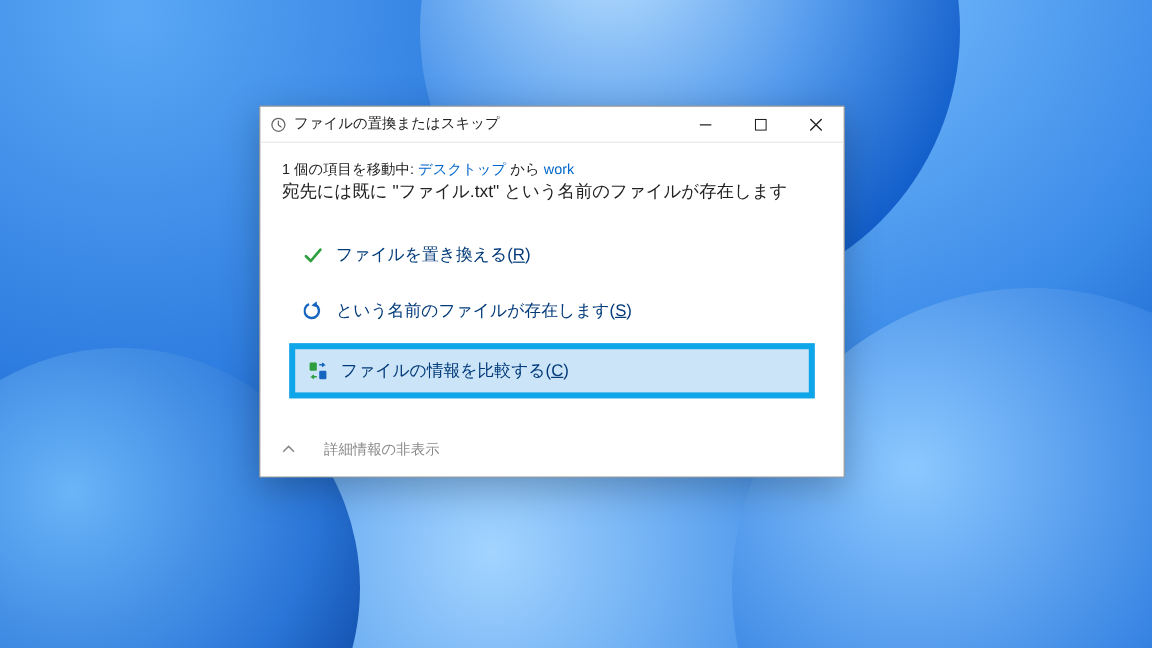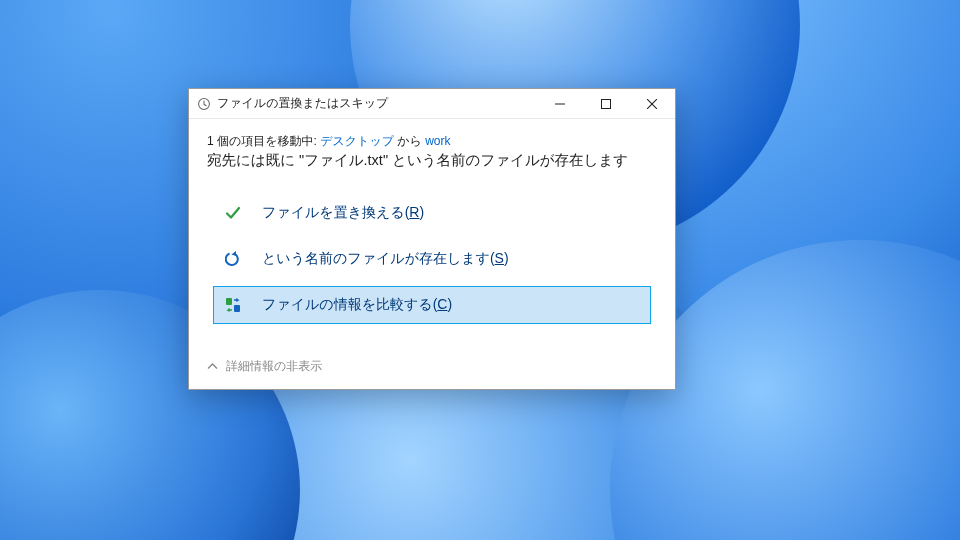--- a/index.html
+++ b/index.html
@@ -27,21 +27,21 @@
     }
     .p1 { width: 900px; height: 900px; left: -250px; top: -350px; background: radial-gradient(circle at 40% 40%, #5aa8f5 0%, #2e7de0 40%, #0a4db5 70%); }
     .p2 { width: 700px; height: 700px; right: -200px; top: -250px; background: radial-gradient(circle at 30% 30%, #7fc2ff 0%, #3a8ae8 50%, #0c56c0 80%); }
     .p3 { width: 600px; height: 600px; left: 200px; top: 250px; background: radial-gradient(circle at 35% 35%, #a3d4ff 0%, #4a95ea 45%, #0d5ac8 80%); }
     .p4 { width: 500px; height: 500px; right: -150px; bottom: -200px; background: radial-gradient(circle at 30% 30%, #8cc8ff 0%, #3582e2 50%, #0a4db5 80%); }
     .p5 { width: 400px; height: 400px; left: -100px; bottom: -150px; background: radial-gradient(circle at 40% 30%, #6ab4f8 0%, #2a76d8 55%, #083f9a 85%); }
     .p6 { width: 450px; height: 450px; left: 350px; top: -200px; background: radial-gradient(circle at 35% 35%, #bae0ff 0%, #5299ec 45%, #0d5ac8 80%); }
 
     .dialog {
       position: absolute;
-      left: 188px;
+      left: 216px;
       top: 88px;
       width: 488px;
       background: #ffffff;
       border: 1px solid #9a9a9a;
       box-shadow: 0 8px 30px rgba(0,0,0,0.25);
       border-radius: 1px;
     }
     .titlebar {
       height: 30px;
       display: flex;
@@ -90,46 +90,46 @@
       margin-bottom: 24px;
       line-height: 1.4;
     }
     .options {
       margin-left: 6px;
       margin-right: 6px;
     }
     .option {
       display: flex;
       align-items: center;
-      gap: 20px;
+      gap: 10px;
       padding: 9px 10px;
       margin-bottom: 8px;
       border: 1px solid transparent;
       cursor: default;
     }
     .option.selected {
       background: #cce4f7;
-      border: 1px solid #0ea5e9;
+      border: 5px solid #0ea5e9;
     }
     .option-icon {
       width: 18px;
       display: flex;
       justify-content: center;
     }
     .option-text {
       font-size: 14px;
       color: #003a7a;
     }
     .option .udl { text-decoration: underline; }
 
     .footer {
       padding: 10px 18px 14px 18px;
       display: flex;
       align-items: center;
-      gap: 8px;
+      gap: 24px;
       font-size: 12px;
       color: #888;
     }
     .chev {
       display: flex;
       align-items: center;
     }
   </style>
 </head>
 <body>

